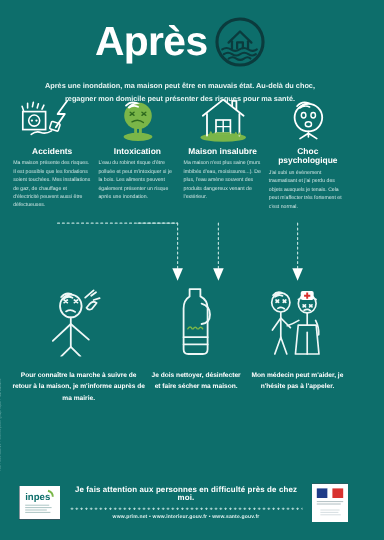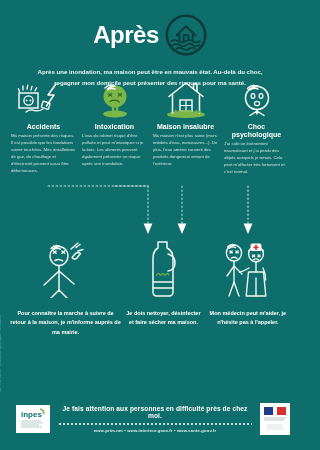--- a/index.html
+++ b/index.html
@@ -12,21 +12,21 @@
   }
   .poster{position:relative;width:300px;height:450px;box-sizing:border-box;}
 
   
   .header{position:relative;height:66px;}
   .title-row{
     display:flex;align-items:center;justify-content:center;
     gap:6px;padding-top:14px;
   }
   .title-word{
-    font-size:24px;font-weight:bold;letter-spacing:-0.5px;line-height:1;
+    font-size:34px;font-weight:bold;letter-spacing:-0.5px;line-height:1;
     color:#ffffff;
     text-align:right;
   }
   .logo-circle{
     width:42px;height:42px;flex:0 0 42px;position:relative;
   }
   .logo-circle svg{display:block;}
 
   .intro{
     text-align:center;

